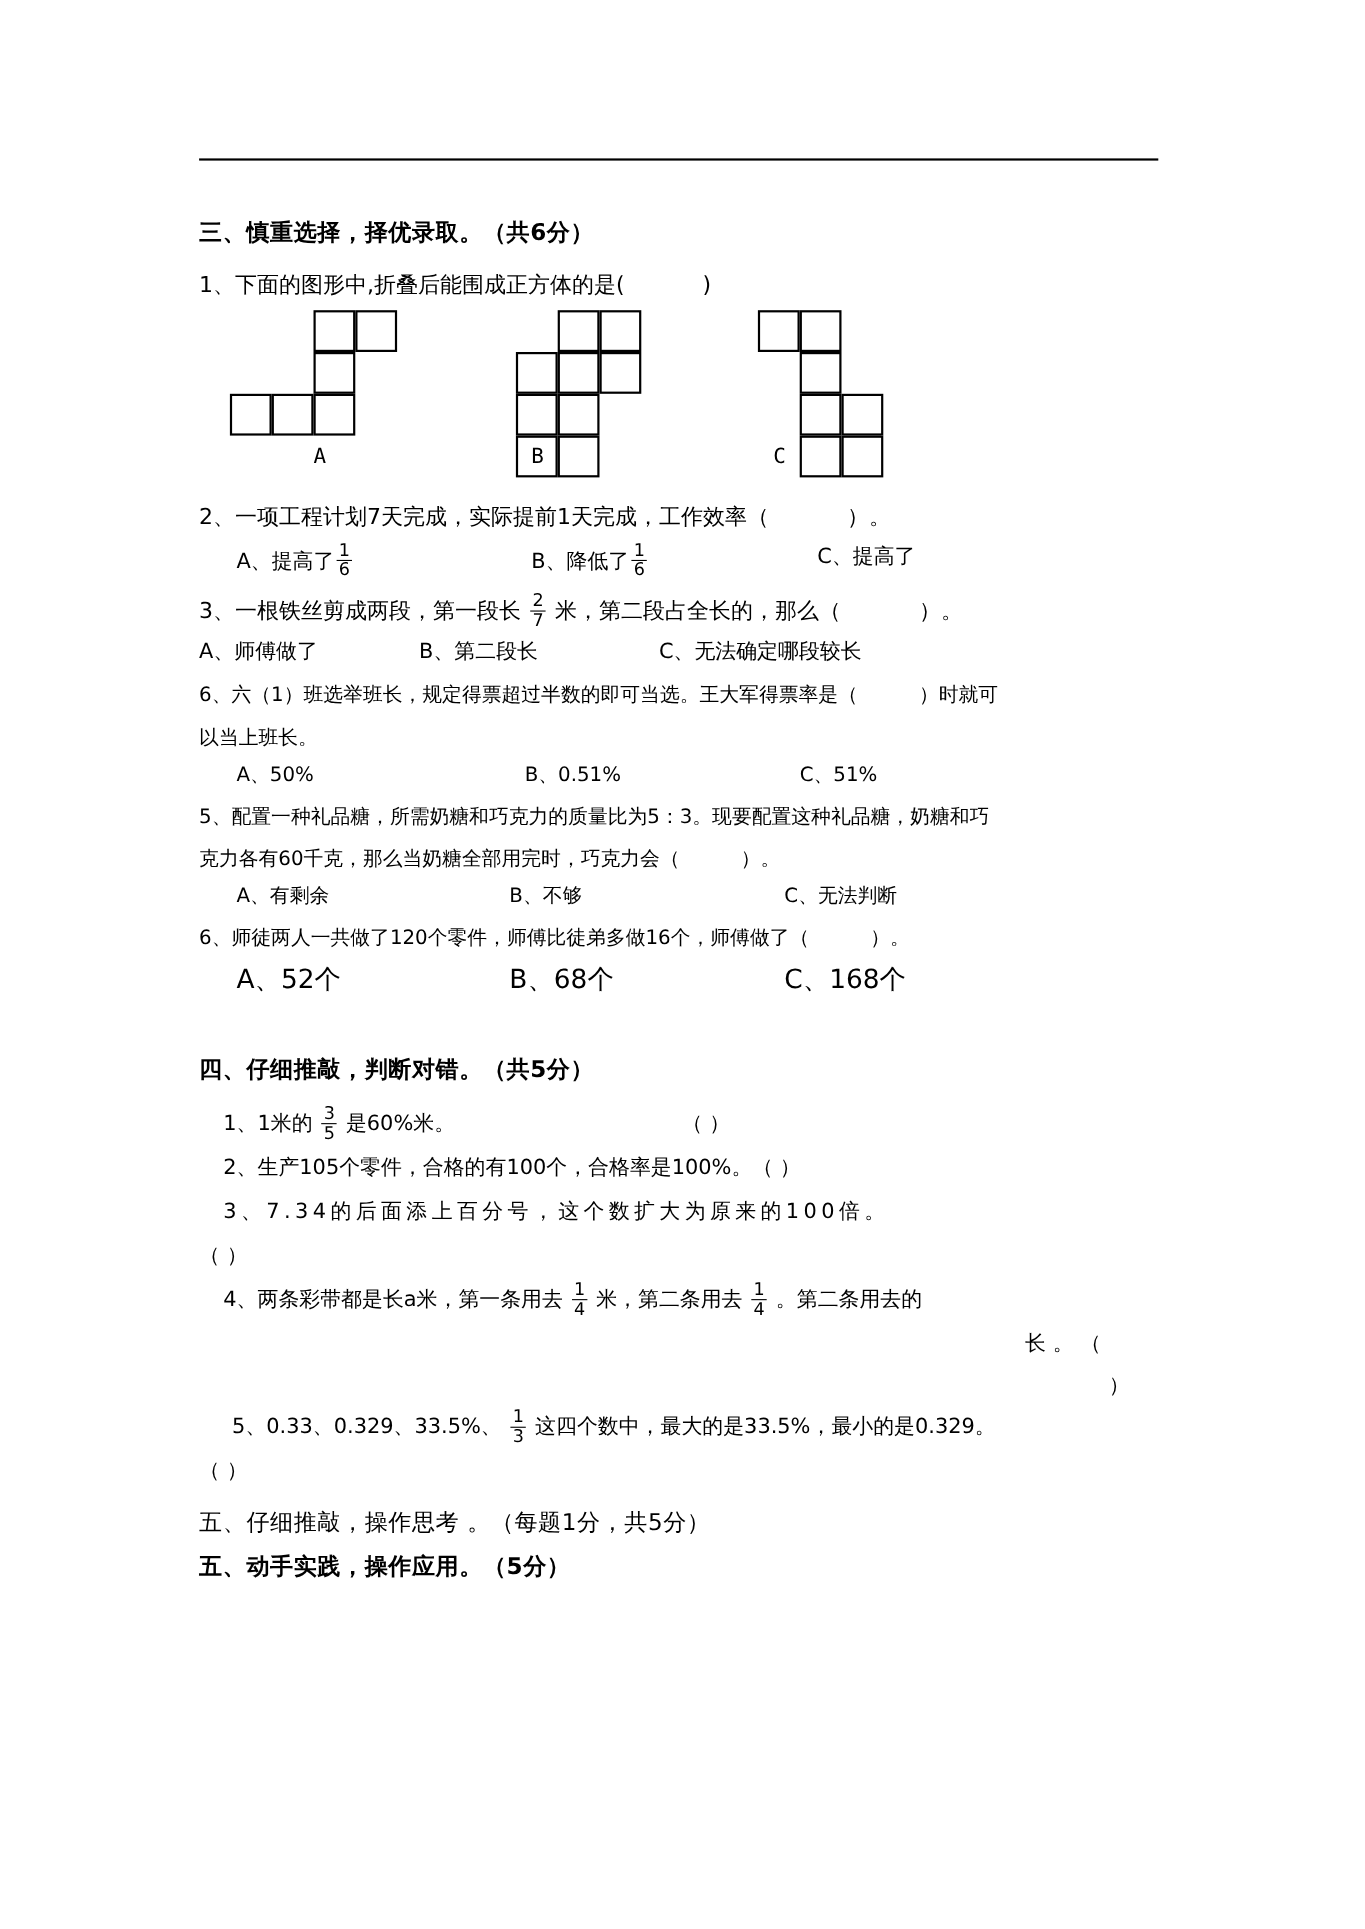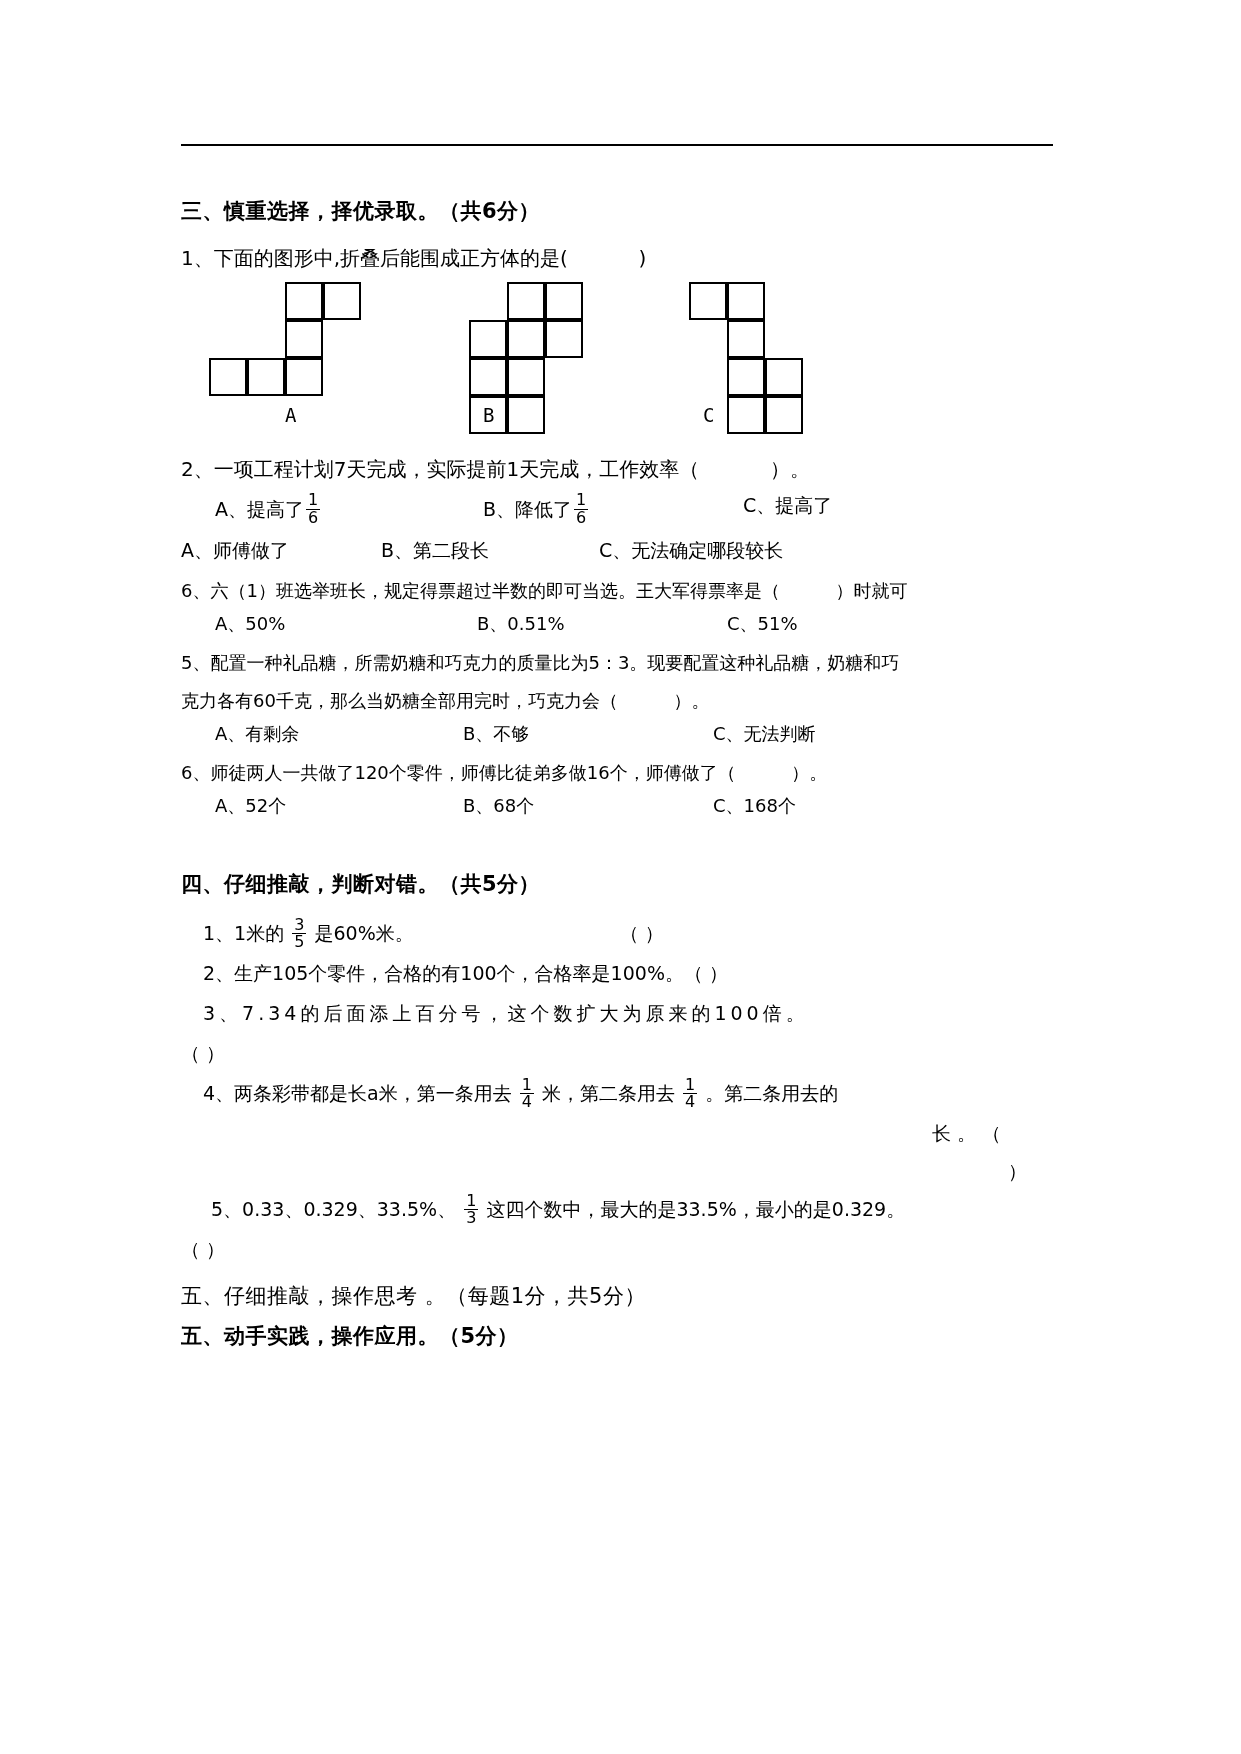--- a/index.html
+++ b/index.html
@@ -191,37 +191,48 @@
         <span class="frac big">
           <span class="num">1</span>
           <span class="den">6</span>
         </span>
       </div>
       <div class="op">
         <span>C、提高了</span>
       </div>
     </div>
 
+    <div class="q">
+      <span>3、一根铁丝剪成两段，第一段长</span>
+      <span class="frac big">
+        <span class="num">2</span>
+        <span class="den">7</span>
+      </span>
+      <span>米，第二段占全长的，那么（</span>
+      <span class="blank"></span>
+      <span>）。</span>
+    </div>
     <div class="opts" style="padding-left:0">
       <div class="op" style="width:200px">
         <span>A、师傅做了</span>
       </div>
       <div class="op" style="width:218px">
         <span>B、第二段长</span>
       </div>
       <div class="op">
         <span>C、无法确定哪段较长</span>
       </div>
     </div>
 
     <div class="q-sm">
       <span>6、六（1）班选举班长，规定得票超过半数的即可当选。王大军得票率是（</span>
       <span class="blank-sm"></span>
       <span>）时就可</span>
     </div>
+    <div class="q-sm">以当上班长。</div>
     <div class="opts" style="font-size:18px">
       <div class="op" style="width:262px">
         <span>A、50%</span>
       </div>
       <div class="op" style="width:250px">
         <span>B、0.51%</span>
       </div>
       <div class="op">
         <span>C、51%</span>
       </div>
@@ -243,21 +254,21 @@
       <div class="op">
         <span>C、无法判断</span>
       </div>
     </div>
 
     <div class="q-sm">
       <span>6、师徒两人一共做了120个零件，师傅比徒弟多做16个，师傅做了（</span>
       <span class="blank-sm"></span>
       <span>）。</span>
     </div>
-    <div class="opts" style="font-size:18px">
+    <div class="opts" style="font-size:24px">
       <div class="op" style="width:248px">
         <span>A、52个</span>
       </div>
       <div class="op" style="width:250px">
         <span>B、68个</span>
       </div>
       <div class="op">
         <span>C、168个</span>
       </div>
     </div>

